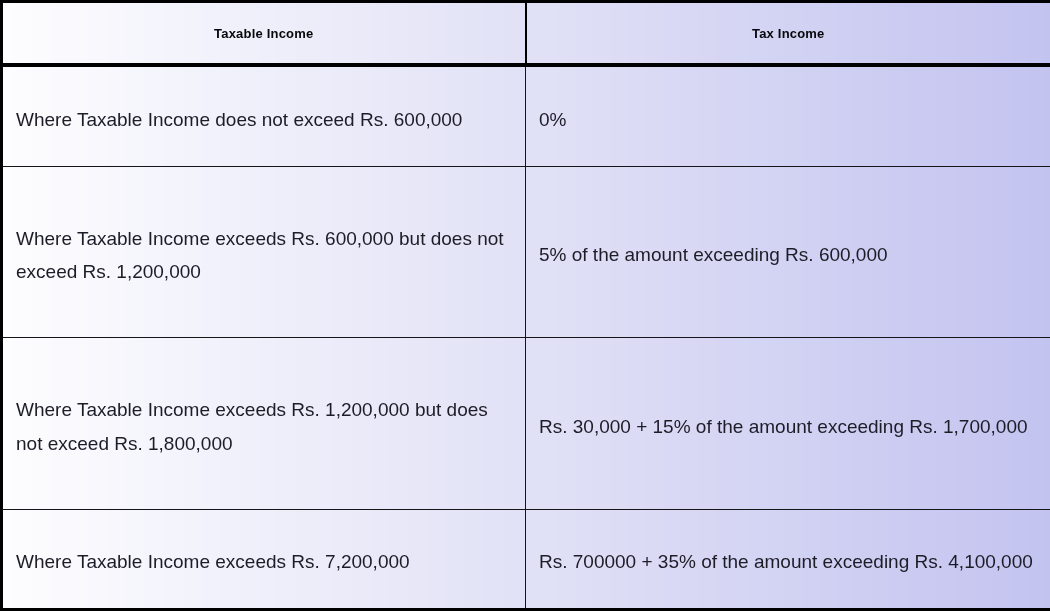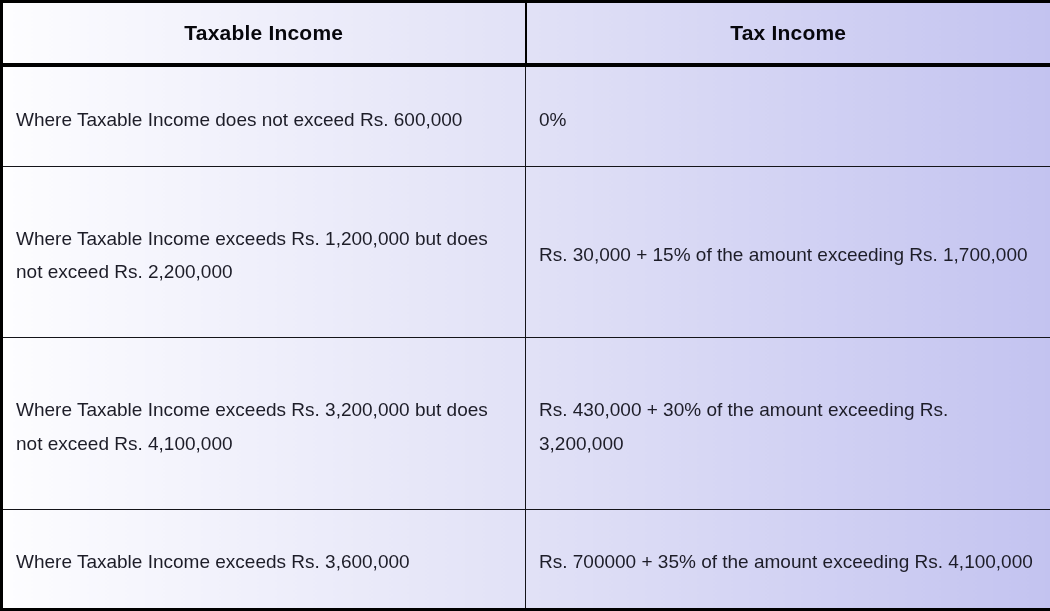--- a/index.html
+++ b/index.html
@@ -28,21 +28,21 @@
     background: linear-gradient(90deg, var(--grad-left) 0%, var(--grad-mid) 52%, var(--grad-right) 100%);
     box-sizing: border-box;
   }
   col.col-income { width: 524px; }
   col.col-rates  { width: 526px; }
   th {
     height: 52px;
     border: 2px solid var(--border-color);
     border-top: 3px solid var(--border-color);
     border-bottom: 4px solid var(--border-color);
-    font-size: 21px;
+    font-size: 13px;
     font-weight: bold;
     color: var(--header-text);
     text-align: center;
     vertical-align: middle;
     padding: 4px 10px;
     letter-spacing: 0.2px;
   }
   td {
     border: 1.5px solid var(--inner-border);
     font-size: 19px;
@@ -66,25 +66,25 @@
       <th>Taxable Income</th>
       <th>Tax Income</th>
     </tr>
   </thead>
   <tbody>
     <tr>
       <td>Where Taxable Income does not exceed Rs. 600,000</td>
       <td>0%</td>
     </tr>
     <tr>
-      <td>Where Taxable Income exceeds Rs. 1,200,000 but does not exceed Rs. 2,200,000</td>
+      <td>Where Taxable Income exceeds Rs. 600,000 but does not exceed Rs. 1,200,000</td>
+      <td>5% of the amount exceeding Rs. 600,000</td>
+    </tr>
+    <tr>
+      <td>Where Taxable Income exceeds Rs. 1,200,000 but does not exceed Rs. 1,800,000</td>
       <td>Rs. 30,000 + 15% of the amount exceeding Rs. 1,700,000</td>
     </tr>
     <tr>
-      <td>Where Taxable Income exceeds Rs. 3,200,000 but does not exceed Rs. 4,100,000</td>
-      <td>Rs. 430,000 + 30% of the amount exceeding Rs. 3,200,000</td>
-    </tr>
-    <tr>
-      <td>Where Taxable Income exceeds Rs. 3,600,000</td>
+      <td>Where Taxable Income exceeds Rs. 7,200,000</td>
       <td>Rs. 700000 + 35% of the amount exceeding Rs. 4,100,000</td>
     </tr>
   </tbody>
 </table>
 
 </body></html>

